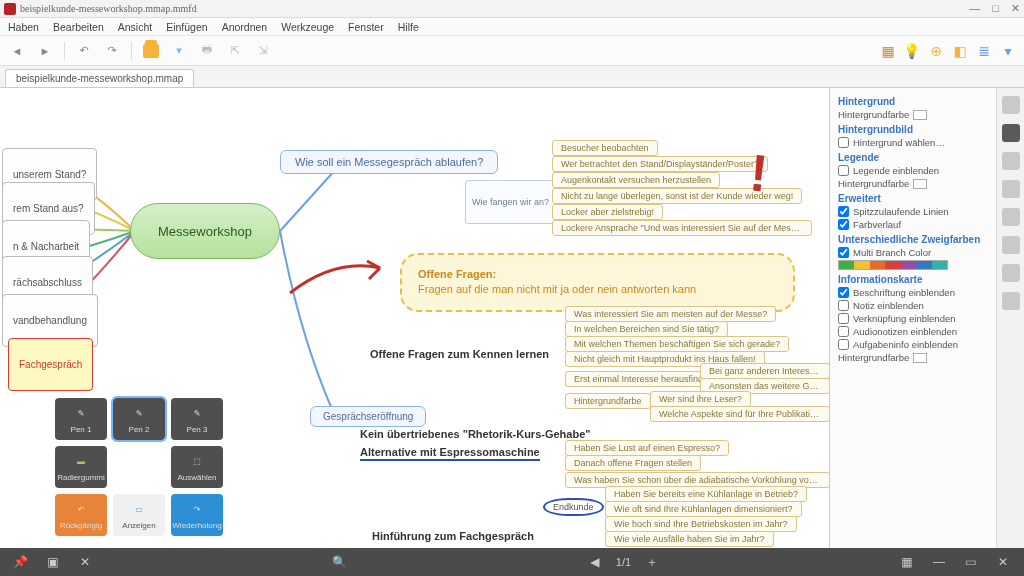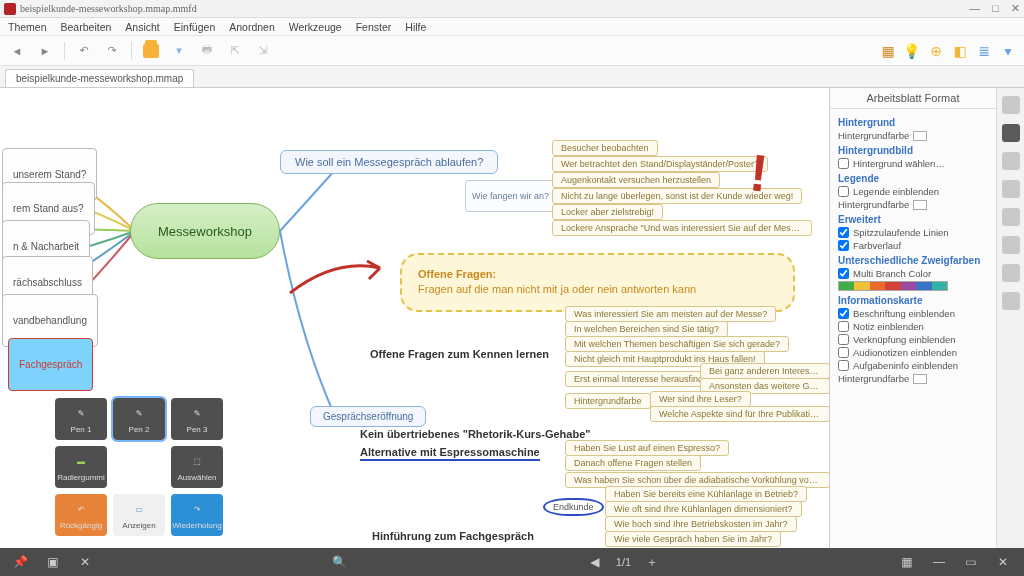--- a/index.html
+++ b/index.html
@@ -28,25 +28,25 @@
 
   
   .main { flex:1; display:flex; overflow:hidden; }
   .canvas { flex:1; position:relative; background:#fff; overflow:hidden; }
 
   
   .center-node { position:absolute; left:130px; top:115px; width:150px; height:56px; background:linear-gradient(#d5efc7,#b6e29d); border:1px solid #7fb65c; border-radius:28px; display:flex;align-items:center;justify-content:center;font-size:13px;color:#2a5a1a;font-weight:500;}
 
   
   .side-node { position:absolute; padding:20px 10px; border:1px solid #bbb; border-radius:4px; background:#fdfdfd; font-size:10px; color:#555;}
-  .side-node.sel{border-color:#d63c32;color:#c83a30;background:#7dd3fc;text-align:center;}
+  .side-node.sel{border-color:#d63c32;color:#c83a30;background:#fef9c3;text-align:center;}
 
   
   .blue-node{position:absolute;padding:5px 14px;border:1px solid #8fb4e8;border-radius:6px;background:#f3f7fd;color:#4a6ea0;font-size:11px;}
-  .small-link{position:absolute;padding:10px 6px;border:1px solid #bfcde0;border-radius:3px;background:#fafcff;color:#6a7f9a;font-size:9px;}
+  .small-link{position:absolute;padding:16px 6px;border:1px solid #bfcde0;border-radius:3px;background:#fafcff;color:#6a7f9a;font-size:9px;}
 
   
   .cloud{position:absolute;left:400px;top:165px;width:395px;padding:12px 16px;border:2px dashed #e0c24a;border-radius:18px;background:#fdf6d8;color:#c98a1e;font-size:11px;line-height:1.4;}
   .cloud .t{font-weight:bold;}
 
   
   .sect{position:absolute;font-size:11px;font-weight:bold;color:#333;}
   .sect.blue-u{border-bottom:2px solid #2a4ec0;padding-bottom:1px;}
   .detail{position:absolute;padding:2px 8px;border:1px solid #d9c48a;border-radius:3px;background:#fdfbef;color:#8a7738;font-size:9px; white-space:nowrap; max-width:260px; overflow:hidden; text-overflow:ellipsis;}
 
@@ -104,21 +104,21 @@
   <span class="app-icon"></span>
   <span class="title">beispielkunde-messeworkshop.mmap.mmfd</span>
   <div class="win-controls">
     <span>—</span>
     <span>□</span>
     <span>✕</span>
   </div>
 </div>
 
 <div class="menubar">
-  <span>Themen</span>
+  <span>Haben</span>
   <span>Bearbeiten</span>
   <span>Ansicht</span>
   <span>Einfügen</span>
   <span>Anordnen</span>
   <span>Werkzeuge</span>
   <span>Fenster</span>
   <span>Hilfe</span>
 </div>
 
 <div class="toolbar">
@@ -215,21 +215,21 @@
 
     <div class="detail" style="left:565px;top:352px">Haben Sie Lust auf einen Espresso?</div>
     <div class="detail" style="left:565px;top:367px">Danach offene Fragen stellen</div>
 
     <div class="detail" style="left:565px;top:384px;max-width:265px">Was haben Sie schon über die adiabatische Vorkühlung von Kühla</div>
 
     <div class="circ" style="left:543px;top:410px">Endkunde</div>
     <div class="detail" style="left:605px;top:398px">Haben Sie bereits eine Kühlanlage in Betrieb?</div>
     <div class="detail" style="left:605px;top:413px">Wie oft sind Ihre Kühlanlagen dimensioniert?</div>
     <div class="detail" style="left:605px;top:428px">Wie hoch sind Ihre Betriebskosten im Jahr?</div>
-    <div class="detail" style="left:605px;top:443px">Wie viele Gespräch haben Sie im Jahr?</div>
+    <div class="detail" style="left:605px;top:443px">Wie viele Ausfälle haben Sie im Jahr?</div>
 
     <div class="palette">
       <div class="pal-btn">
           <div class="ic">✎</div>
           <span>Pen 1</span>
         </div>
       <div class="pal-btn sel">
           <div class="ic">✎</div>
           <span>Pen 2</span>
         </div>
@@ -256,21 +256,20 @@
         </div>
       <div class="pal-btn blue">
           <div class="ic">↷</div>
           <span>Wiederholung</span>
         </div>
     </div>
 
   </div>
 
   <div class="props">
-    <div class="hdr">Arbeitsblatt Format</div>
     <div class="grp">
       <div class="gt">Hintergrund</div>
       <label>
           <span>Hintergrundfarbe</span> 
           <span class="swatch"></span>
         </label>
       <div class="gt">Hintergrundbild</div>
       <label>
           <input type="checkbox" style=""> 
           <span>Hintergrund wählen…</span>

